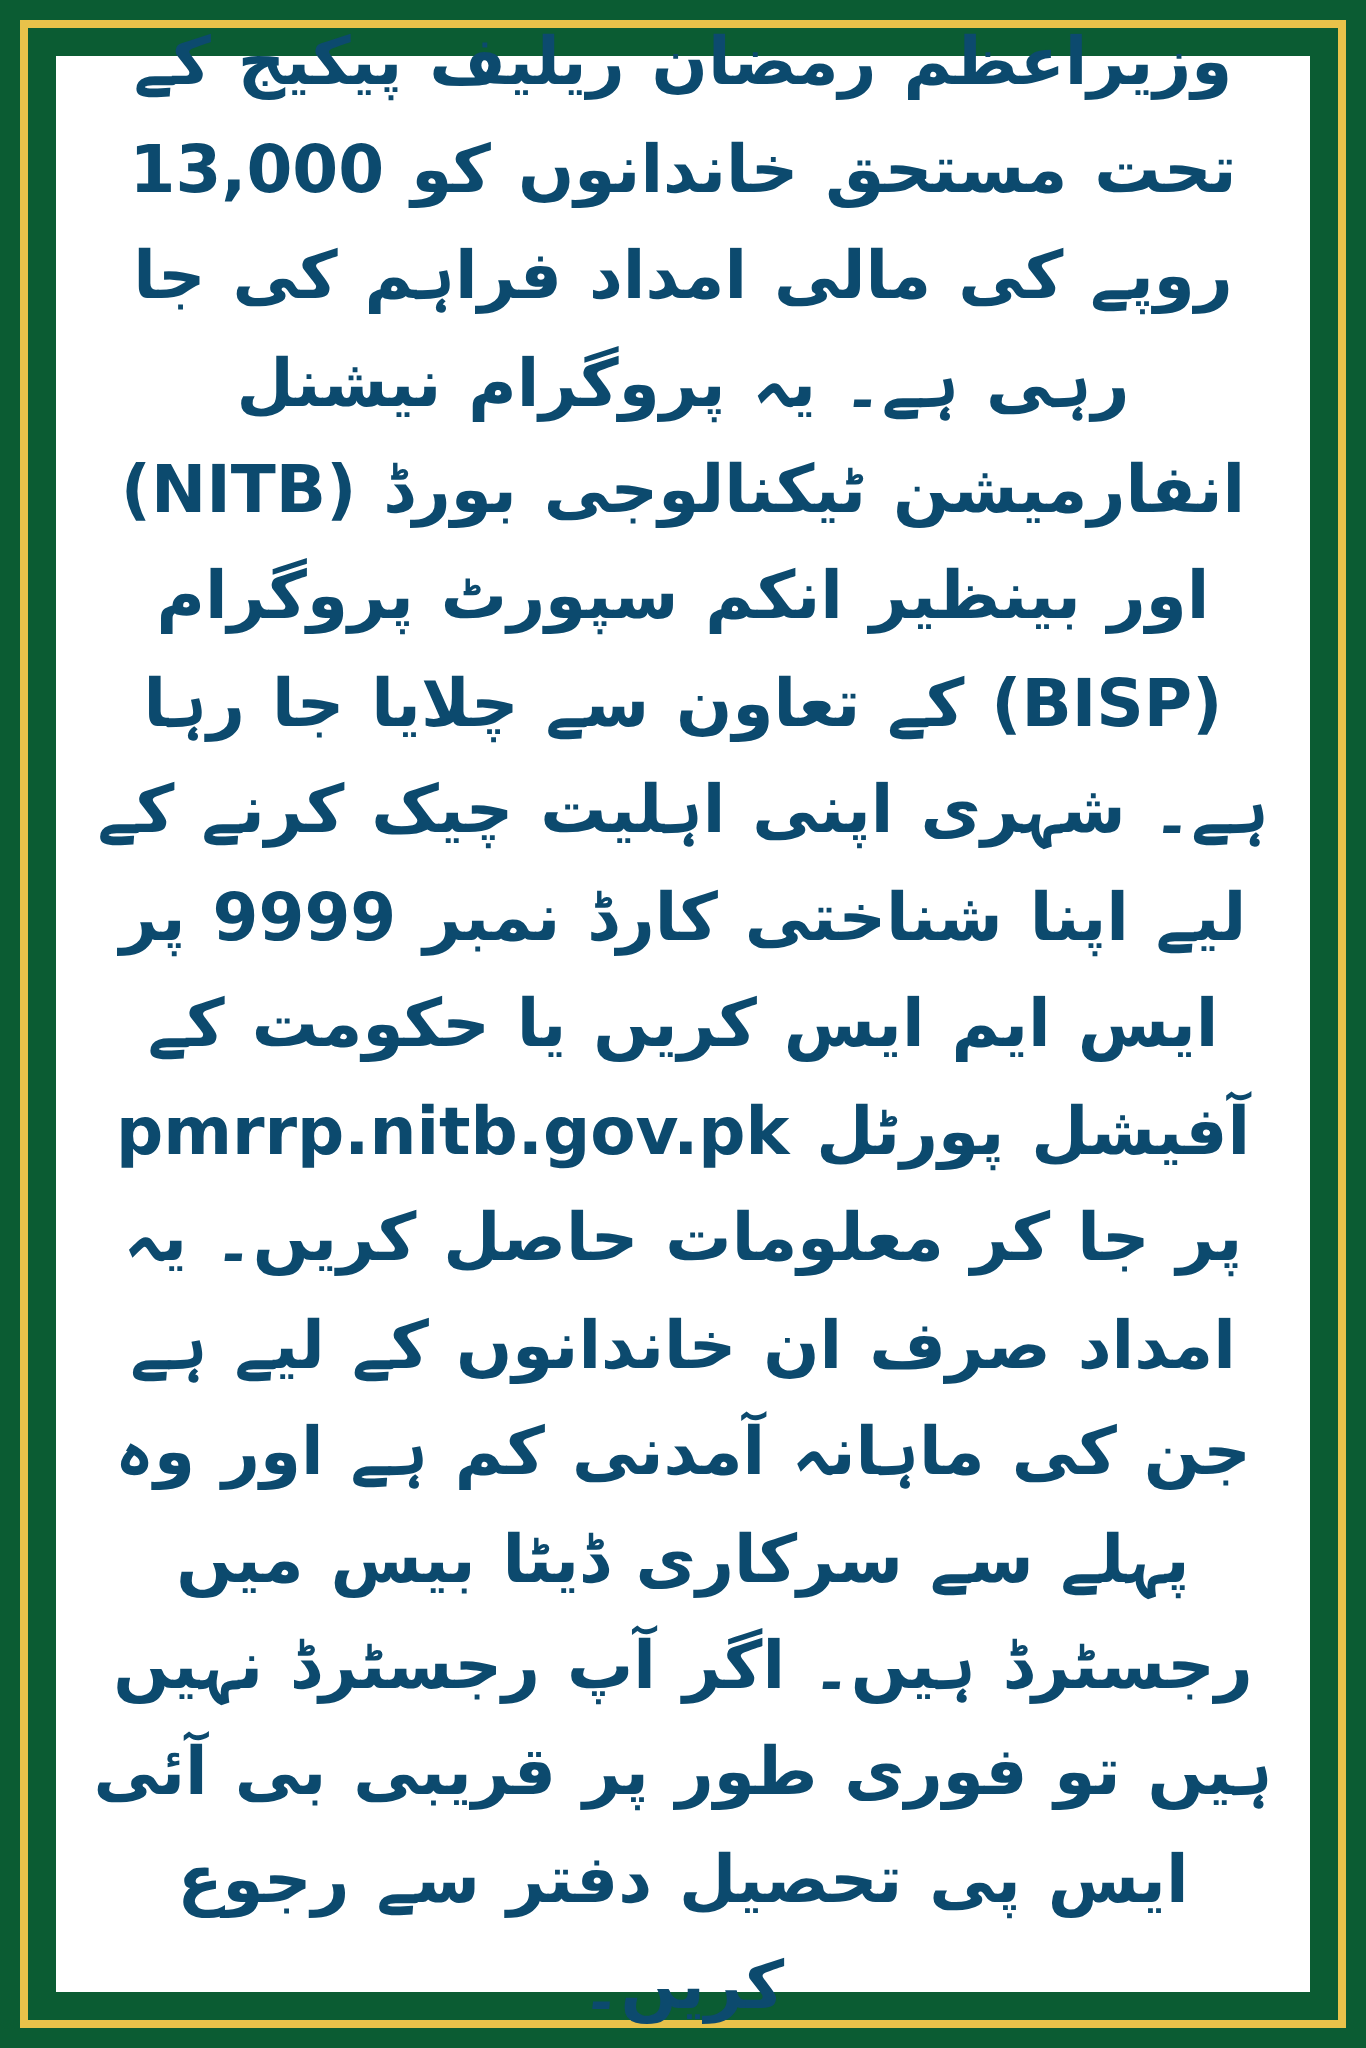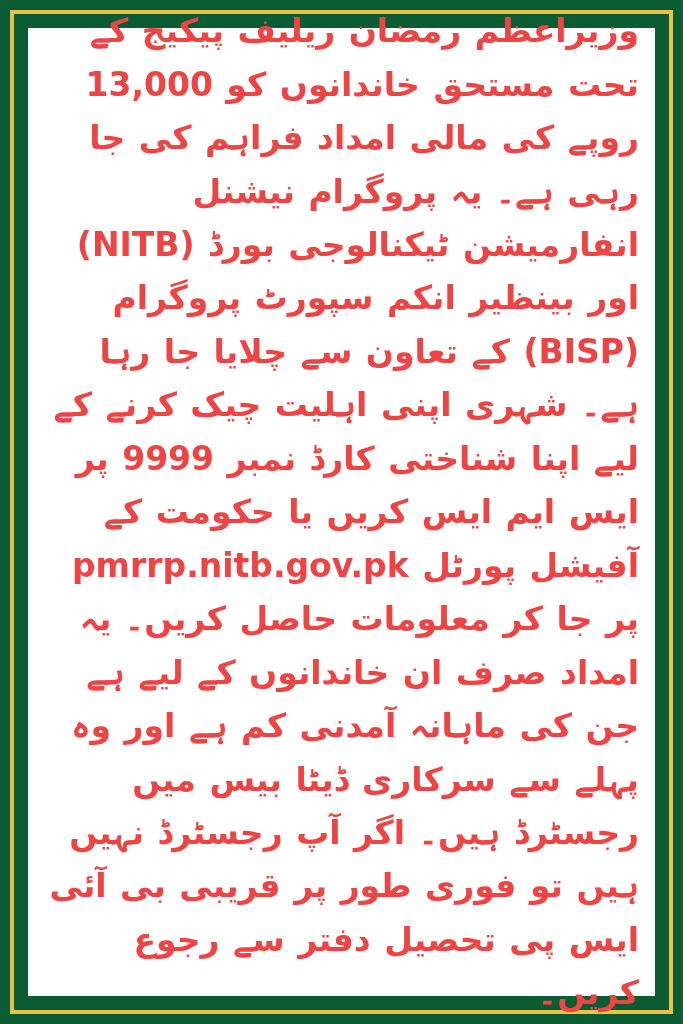--- a/index.html
+++ b/index.html
@@ -41,22 +41,22 @@
     height: 100%;
     background: #ffffff;
     display: flex;
     align-items: center;
     justify-content: center;
     padding: 14px 16px;
   }
   .body-text {
     direction: rtl;
     unicode-bidi: isolate;
-    text-align: right;
-    color: #ef4444;
+    text-align: center;
+    color: #0c4a6e;
     font-family: "DejaVu Sans", "Liberation Sans", sans-serif;
     font-size: 33px;
     line-height: 1.62;
     font-weight: 700;
     letter-spacing: 0;
     word-spacing: 2px;
     margin: 0;
   }
 </style>
 </head>

